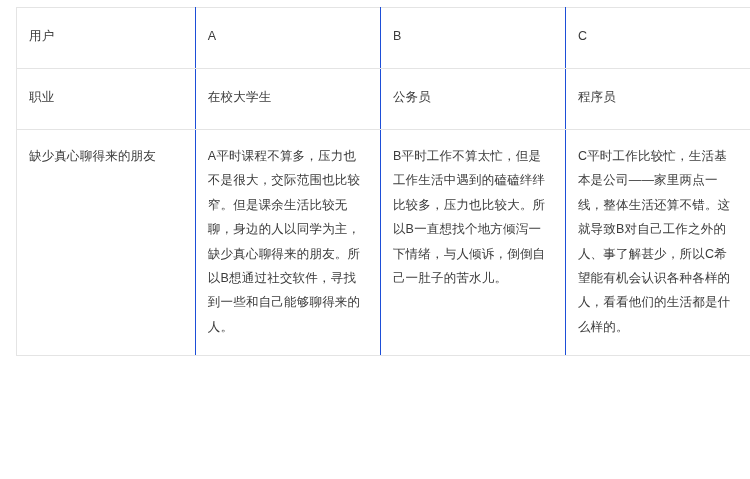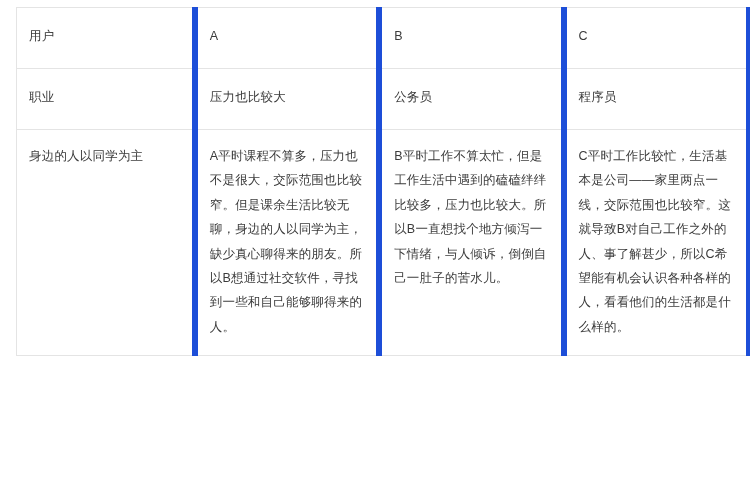--- a/index.html
+++ b/index.html
@@ -35,21 +35,21 @@
     border-left: none;
     border-right: none;
     padding: 14px 13px 14px 12px;
     vertical-align: top;
     font-size: 12.5px;
     line-height: 1.95;
     color: #3b3b3b;
     letter-spacing: 0.2px;
   }
   table.user-table td.divider-right {
-    border-right: 6px solid #1d4ed8;
+    border-right: 1px solid #1d4ed8;
   }
   table.user-table td.divider-left {
     border-left: 1px solid #e4e4e4;
   }
   table.user-table tr.row-header td {
     border-top: 1px solid #e4e4e4;
   }
   table.user-table tr.row-header td,
   table.user-table tr.row-occupation td {
     height: 28px;
@@ -90,38 +90,38 @@
           </td>
         <td class="divider-right">
             <span class="cell-label">C</span>
           </td>
       </tr>
       <tr class="row-occupation">
         <td class="divider-left divider-right">
             <span class="cell-label">职业</span>
           </td>
         <td class="divider-right">
-            <span class="cell-label">压力也比较大</span>
+            <span class="cell-label">在校大学生</span>
           </td>
         <td class="divider-right">
             <span class="cell-label">公务员</span>
           </td>
         <td class="divider-right">
             <span class="cell-label">程序员</span>
           </td>
       </tr>
       <tr class="row-needs">
         <td class="divider-left divider-right">
-            <span class="cell-label">身边的人以同学为主</span>
+            <span class="cell-label">缺少真心聊得来的朋友</span>
           </td>
         <td class="divider-right">
             <span class="cell-label">A平时课程不算多，压力也不是很大，交际范围也比较窄。但是课余生活比较无聊，身边的人以同学为主，缺少真心聊得来的朋友。所以B想通过社交软件，寻找到一些和自己能够聊得来的人。</span>
           </td>
         <td class="divider-right">
             <span class="cell-label">B平时工作不算太忙，但是工作生活中遇到的磕磕绊绊比较多，压力也比较大。所以B一直想找个地方倾泻一下情绪，与人倾诉，倒倒自己一肚子的苦水儿。</span>
           </td>
         <td class="divider-right">
-            <span class="cell-label">C平时工作比较忙，生活基本是公司——家里两点一线，交际范围也比较窄。这就导致B对自己工作之外的人、事了解甚少，所以C希望能有机会认识各种各样的人，看看他们的生活都是什么样的。</span>
+            <span class="cell-label">C平时工作比较忙，生活基本是公司——家里两点一线，整体生活还算不错。这就导致B对自己工作之外的人、事了解甚少，所以C希望能有机会认识各种各样的人，看看他们的生活都是什么样的。</span>
           </td>
       </tr>
     </tbody>
   </table>
 </div>
 
 </body></html>

